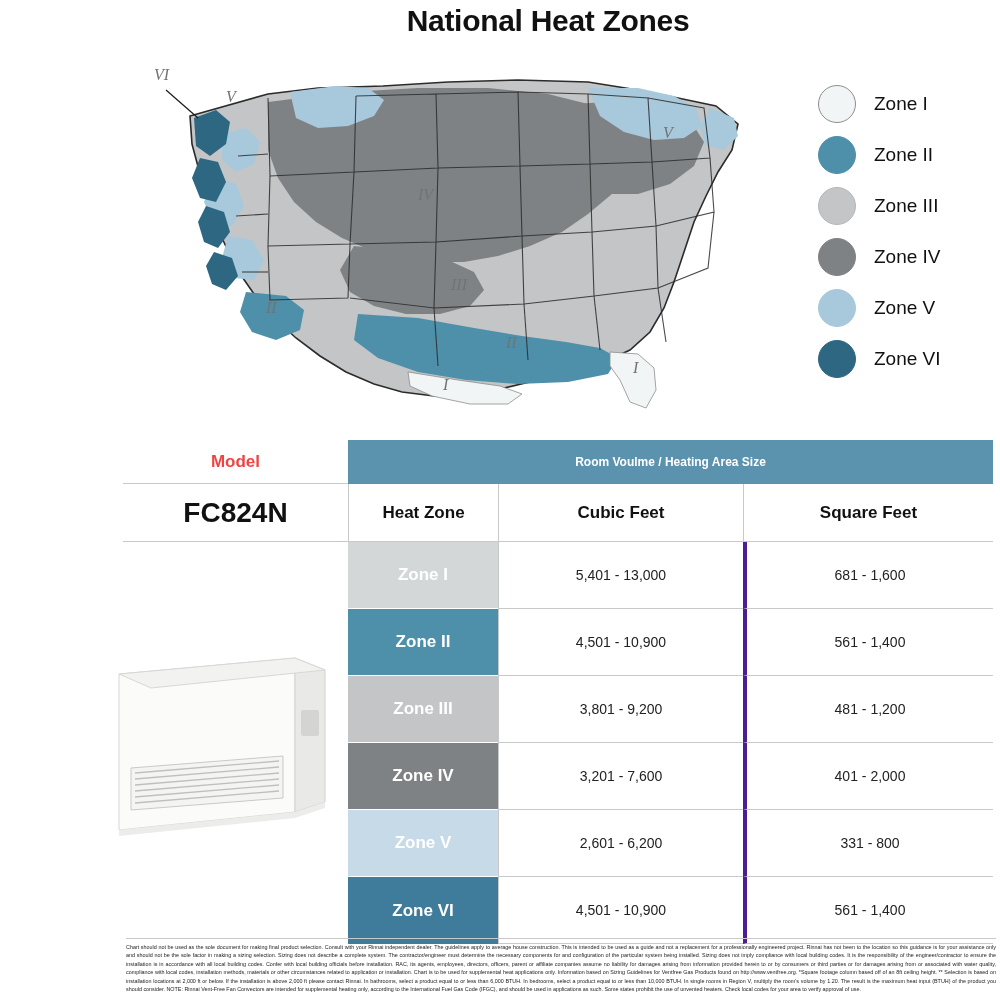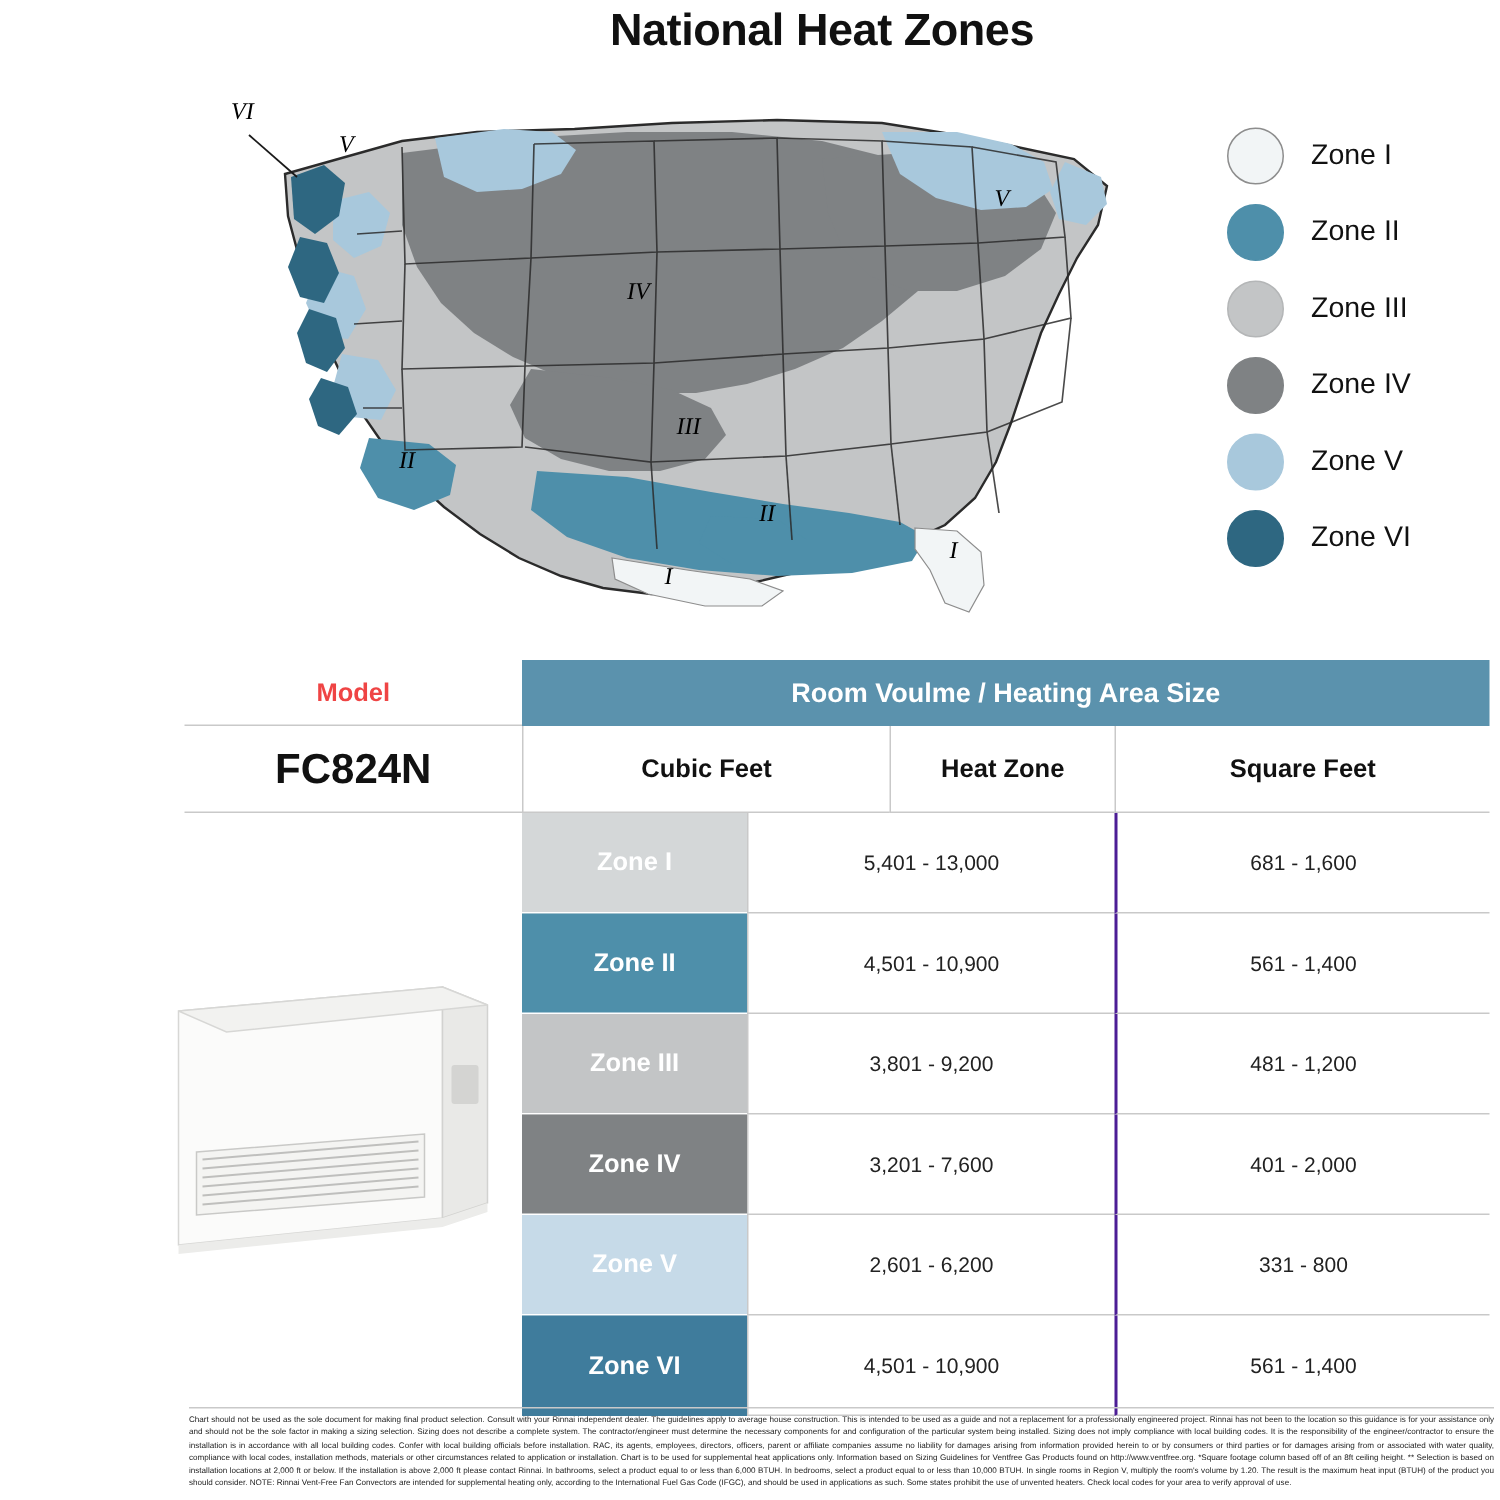--- a/index.html
+++ b/index.html
@@ -39,21 +39,21 @@
     top: 46px;
     width: 660px;
     height: 380px;
   }
   .map-wrap svg { display: block; }
 
   .map-label {
     position: absolute;
     font-size: 16px;
     font-style: italic;
-    color: #000000;
+    color: #737373;
     font-family: "Liberation Serif", serif;
   }
 
   
   .legend {
     position: absolute;
     left: 770px;
     top: 78px;
     width: 210px;
   }
@@ -103,21 +103,21 @@
     height: 44px;
     font-size: 17px;
     font-weight: bold;
     border-bottom: 1px solid #c9c9c9;
     color: #ef4444;
   }
   .hdr-room {
     height: 44px;
     background: #5b92ad;
     color: #fff;
-    font-size: 18px;
+    font-size: 12px;
     font-weight: bold;
     width: 645px;
   }
 
   .sub-model {
     height: 58px;
     font-size: 28px;
     font-weight: bold;
     color: #111;
     border-bottom: 1px solid #c9c9c9;
@@ -137,21 +137,21 @@
     font-weight: bold;
     border-bottom: 1px solid #ffffff;
   }
   .data-cell {
     height: 67px;
     font-size: 14px;
     color: #222;
     border-bottom: 1px solid #c9c9c9;
     border-left: 1px solid #c9c9c9;
   }
-  .data-cell.last { border-left: 2px solid #4c1d95; }
+  .data-cell.last { border-left: 4px solid #4c1d95; }
 
   
   .product-col {
     width: 225px;
     position: relative;
   }
   .heater {
     position: absolute;
     left: -10px;
     top: 110px;
@@ -290,22 +290,22 @@
 
   <div class="table">
 
     <div class="trow">
       <div class="cell c-model hdr-model">Model</div>
       <div class="cell hdr-room">Room Voulme / Heating Area Size</div>
     </div>
 
     <div class="trow">
       <div class="cell c-model sub-model">FC824N</div>
+      <div class="cell c-zone sub-head">Heat Zone</div>
       <div class="cell c-cubic sub-head">Cubic Feet</div>
-      <div class="cell c-zone sub-head">Heat Zone</div>
       <div class="cell c-square sub-head">Square Feet</div>
     </div>
 
     <div style="display:flex;">
       <div class="product-col">
         <div class="heater">
           <svg width="220" height="185" viewBox="0 0 220 185">
 
             <polygon points="6,22 182,6 182,160 6,178" fill="#fbfbfa" stroke="#d7d7d5" stroke-width="1"></polygon>
 

